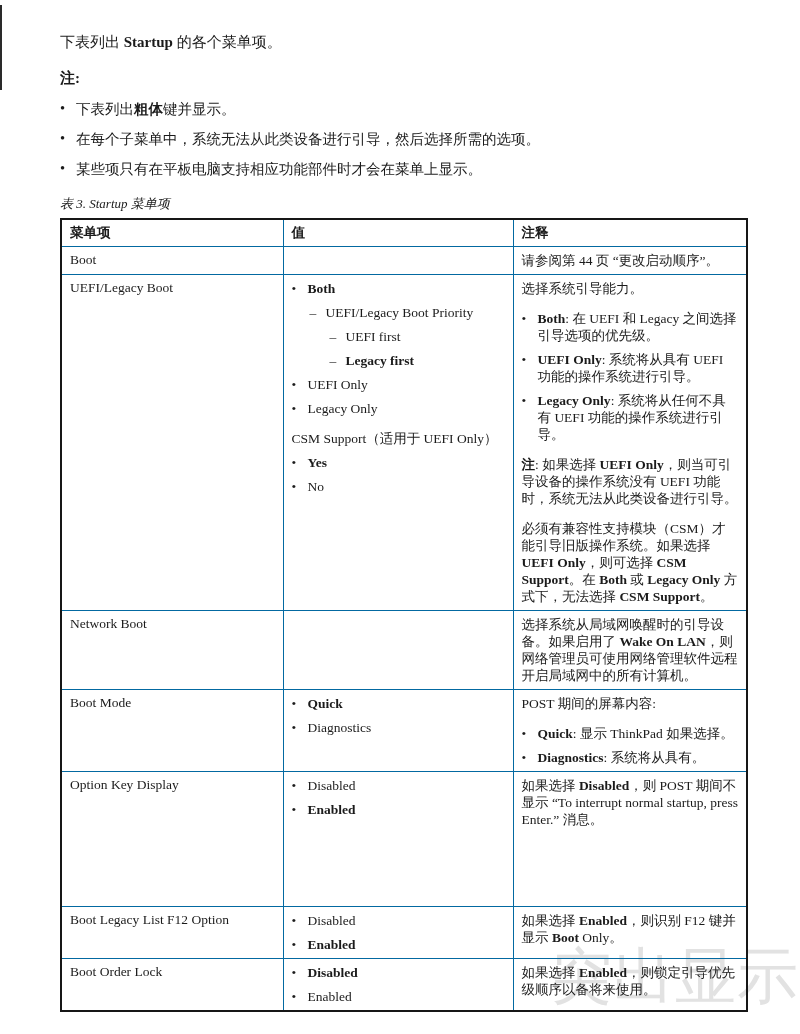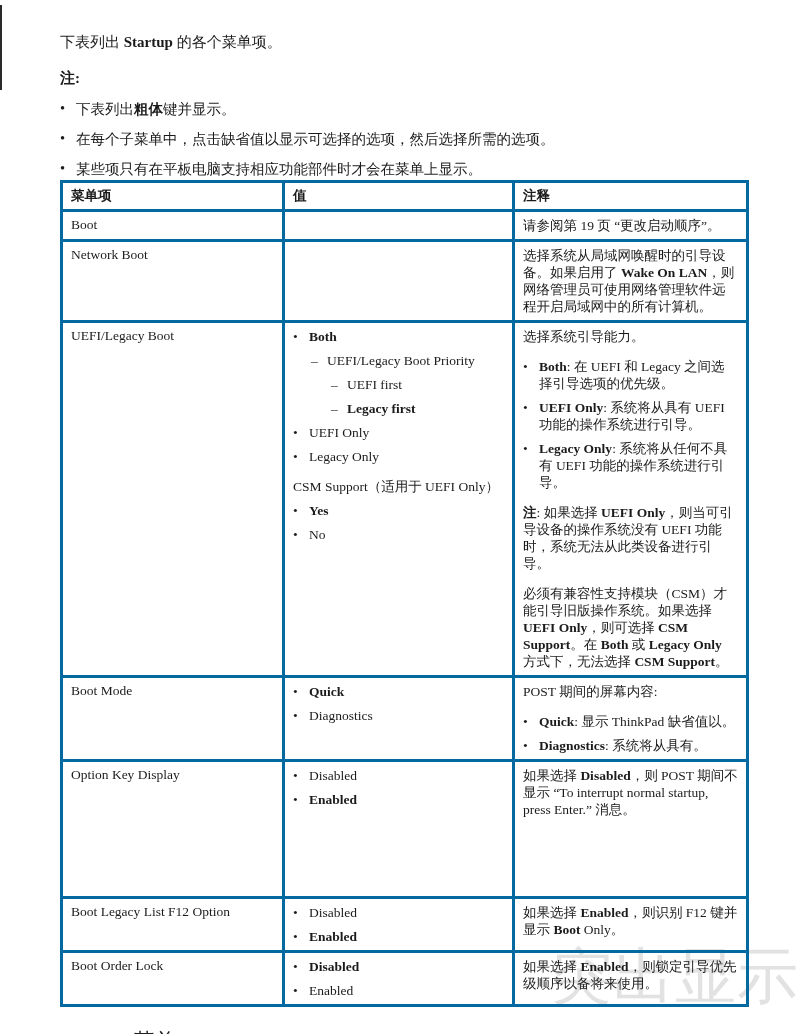--- a/index.html
+++ b/index.html
@@ -8,21 +8,21 @@
     background:#ffffff;color:#1b1b1b;
     font-family:"Liberation Serif","DejaVu Serif",serif;
     -webkit-font-smoothing:antialiased;
   }
   .content{position:relative;z-index:2;padding:32px 54px 0 60px;width:686px;}
   .intro{font-size:15px;line-height:1.4;margin:0 0 16px 0;}
   .note-label{font-size:15px;font-weight:bold;margin:0 0 12px 0;}
   .top-notes .block{margin:0 0 11px 0;font-size:14.5px;}
   .caption{font-style:italic;font-size:13px;margin:16px 0 5px 0;}
   table{border-collapse:collapse;width:686px;border:2px solid #161616;table-layout:fixed;}
-  th,td{border:3px solid #0369a1;vertical-align:top;text-align:left;
+  th,td{border:1px solid #0369a1;vertical-align:top;text-align:left;
         padding:4px 8px;font-size:13.5px;line-height:17px;}
   th{font-weight:bold;height:18px;}
   td.menu-col{font-weight:bold;font-weight:normal;}
   tr.r-boot td{height:16px;}
   tr.r-optkey td{height:126px;font-family:Liberation Serif, serif;}
   
   .block{display:flex;margin:1px 0 7px 0;}
   .block:last-child{margin-bottom:1px;}
   .block .marker{flex:0 0 16px;width:16px;}
   .block .bc{flex:1 1 auto;}
@@ -58,58 +58,50 @@
 
   <p class="note-label">注:</p>
 
   <div class="top-notes">
       <div class="block ind0">
         <span class="marker">•</span>
         <span class="bc"><span>下表列出</span><b>粗体</b><span>键并显示。</span></span>
       </div>
       <div class="block ind0">
         <span class="marker">•</span>
-        <span class="bc"><span>在每个子菜单中，点击缺省值以显示可选择的选项，然后选择所需的选项。</span></span>
+        <span class="bc"><span>在每个子菜单中，系统无法从此类设备进行引导，然后选择所需的选项。</span></span>
       </div>
       <div class="block ind0">
         <span class="marker">•</span>
         <span class="bc"><span>某些项只有在平板电脑支持相应功能部件时才会在菜单上显示。</span></span>
       </div>
     </div>
 
+  <p class="caption">表 3. Startup 菜单项</p>
 
   <table>
     <colgroup>
       <col style="width:222px">
         <col style="width:230px">
         <col style="width:234px">
     </colgroup>
     <thead>
       <tr>
         <th>菜单项</th>
         <th>值</th>
         <th>注释</th>
       </tr>
     </thead>
     <tbody>
       <tr class="r-boot">
         <td class="menu-col">Boot</td>
         <td></td>
         <td>
             <div class="block ind0">
-              <span class="bc"><span>请参阅第 19 页 “更改启动顺序”。</span></span>
-            </div>
-          </td>
-      </tr>
-      <tr>
-        <td class="menu-col">Network Boot</td>
-        <td></td>
-        <td>
-            <div class="block ind0">
-              <span class="bc"><span>选择系统从局域网唤醒时的引导设备。如果启用了 </span><b>Wake On LAN</b><span>，则网络管理员可使用网络管理软件远程开启局域网中的所有计算机。</span></span>
+              <span class="bc"><span>请参阅第 44 页 “更改启动顺序”。</span></span>
             </div>
           </td>
       </tr>
       <tr>
         <td class="menu-col">UEFI/Legacy Boot</td>
         <td>
             <div class="block ind0">
               <span class="marker">•</span>
               <span class="bc"><b>Both</b></span>
             </div>
@@ -163,38 +155,47 @@
             </div>
             <div class="block ind0 sp">
               <span class="bc"><b>注</b><span>: 如果选择 </span><b>UEFI Only</b><span>，则当可引导设备的操作系统没有 UEFI 功能时，系统无法从此类设备进行引导。</span></span>
             </div>
             <div class="block ind0 sp">
               <span class="bc"><span>必须有兼容性支持模块（CSM）才能引导旧版操作系统。如果选择 </span><b>UEFI</b><span> </span><b>Only</b><span>，则可选择 </span><b>CSM Support</b><span>。在 </span><b>Both</b><span> 或 </span><b>Legacy Only</b><span> 方式下，无法选择 </span><b>CSM Support</b><span>。</span></span>
             </div>
           </td>
       </tr>
       <tr>
+        <td class="menu-col">Network Boot</td>
+        <td></td>
+        <td>
+            <div class="block ind0">
+              <span class="bc"><span>选择系统从局域网唤醒时的引导设备。如果启用了 </span><b>Wake On LAN</b><span>，则网络管理员可使用网络管理软件远程开启局域网中的所有计算机。</span></span>
+            </div>
+          </td>
+      </tr>
+      <tr>
         <td class="menu-col">Boot Mode</td>
         <td>
             <div class="block ind0">
               <span class="marker">•</span>
               <span class="bc"><b>Quick</b></span>
             </div>
             <div class="block ind0">
               <span class="marker">•</span>
               <span class="bc"><span>Diagnostics</span></span>
             </div>
           </td>
         <td>
             <div class="block ind0">
               <span class="bc"><span>POST 期间的屏幕内容:</span></span>
             </div>
             <div class="block ind0 sp">
               <span class="marker">•</span>
-              <span class="bc"><b>Quick</b><span>: 显示 ThinkPad 缺省值以。</span></span>
+              <span class="bc"><b>Quick</b><span>: 显示 ThinkPad 如果选择。</span></span>
             </div>
             <div class="block ind0">
               <span class="marker">•</span>
               <span class="bc"><b>Diagnostics</b><span>: 系统将从具有。</span></span>
             </div>
           </td>
       </tr>
       <tr class="r-optkey">
         <td class="menu-col">Option Key Display</td>
         <td>

